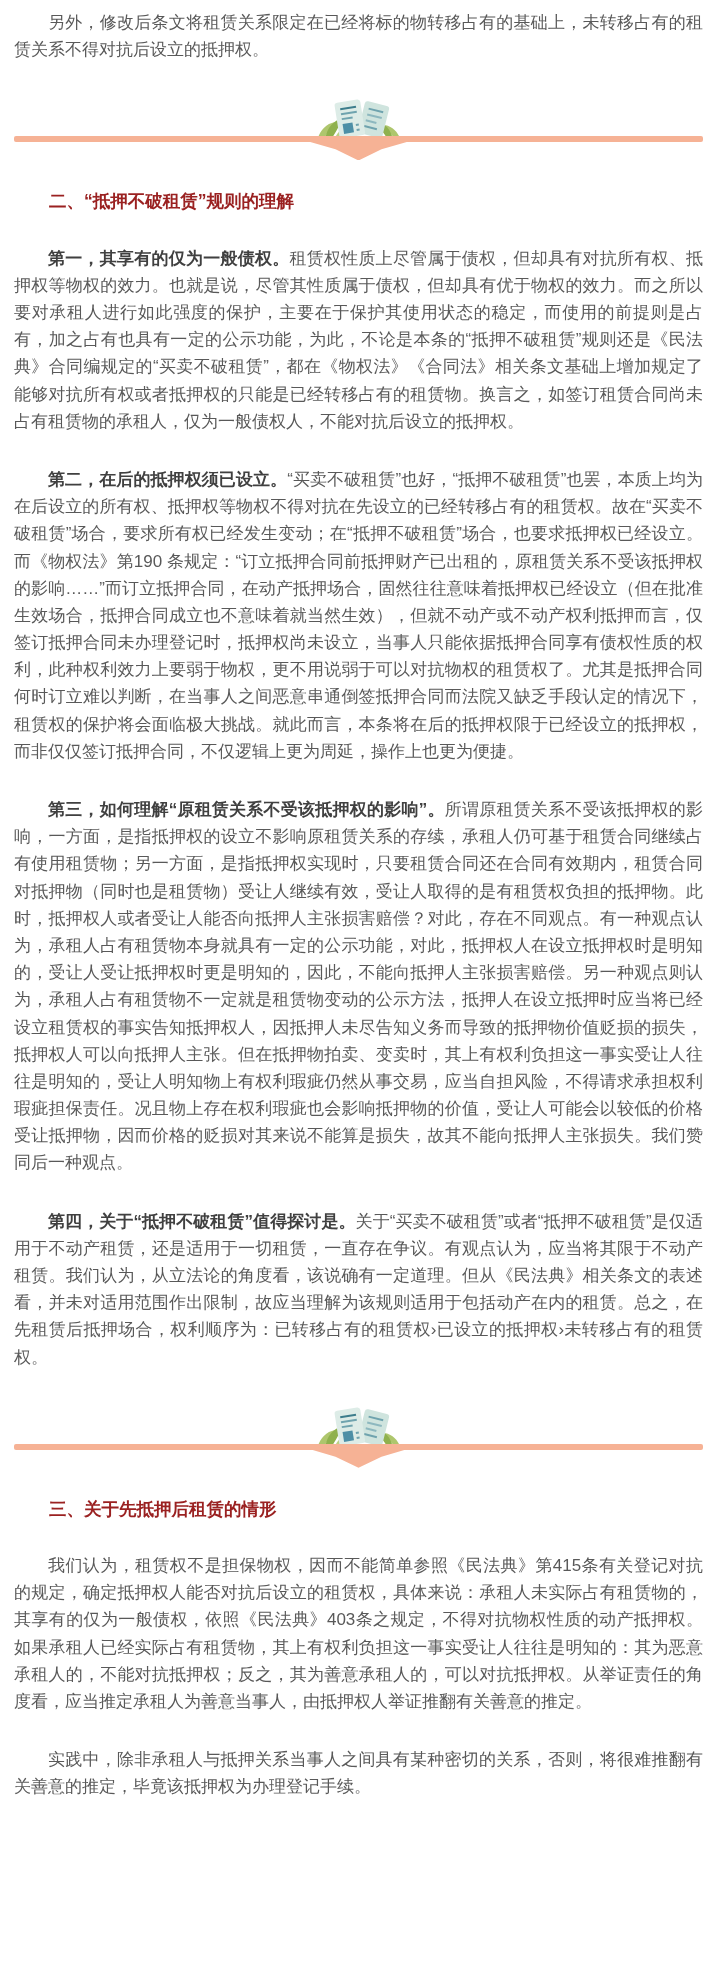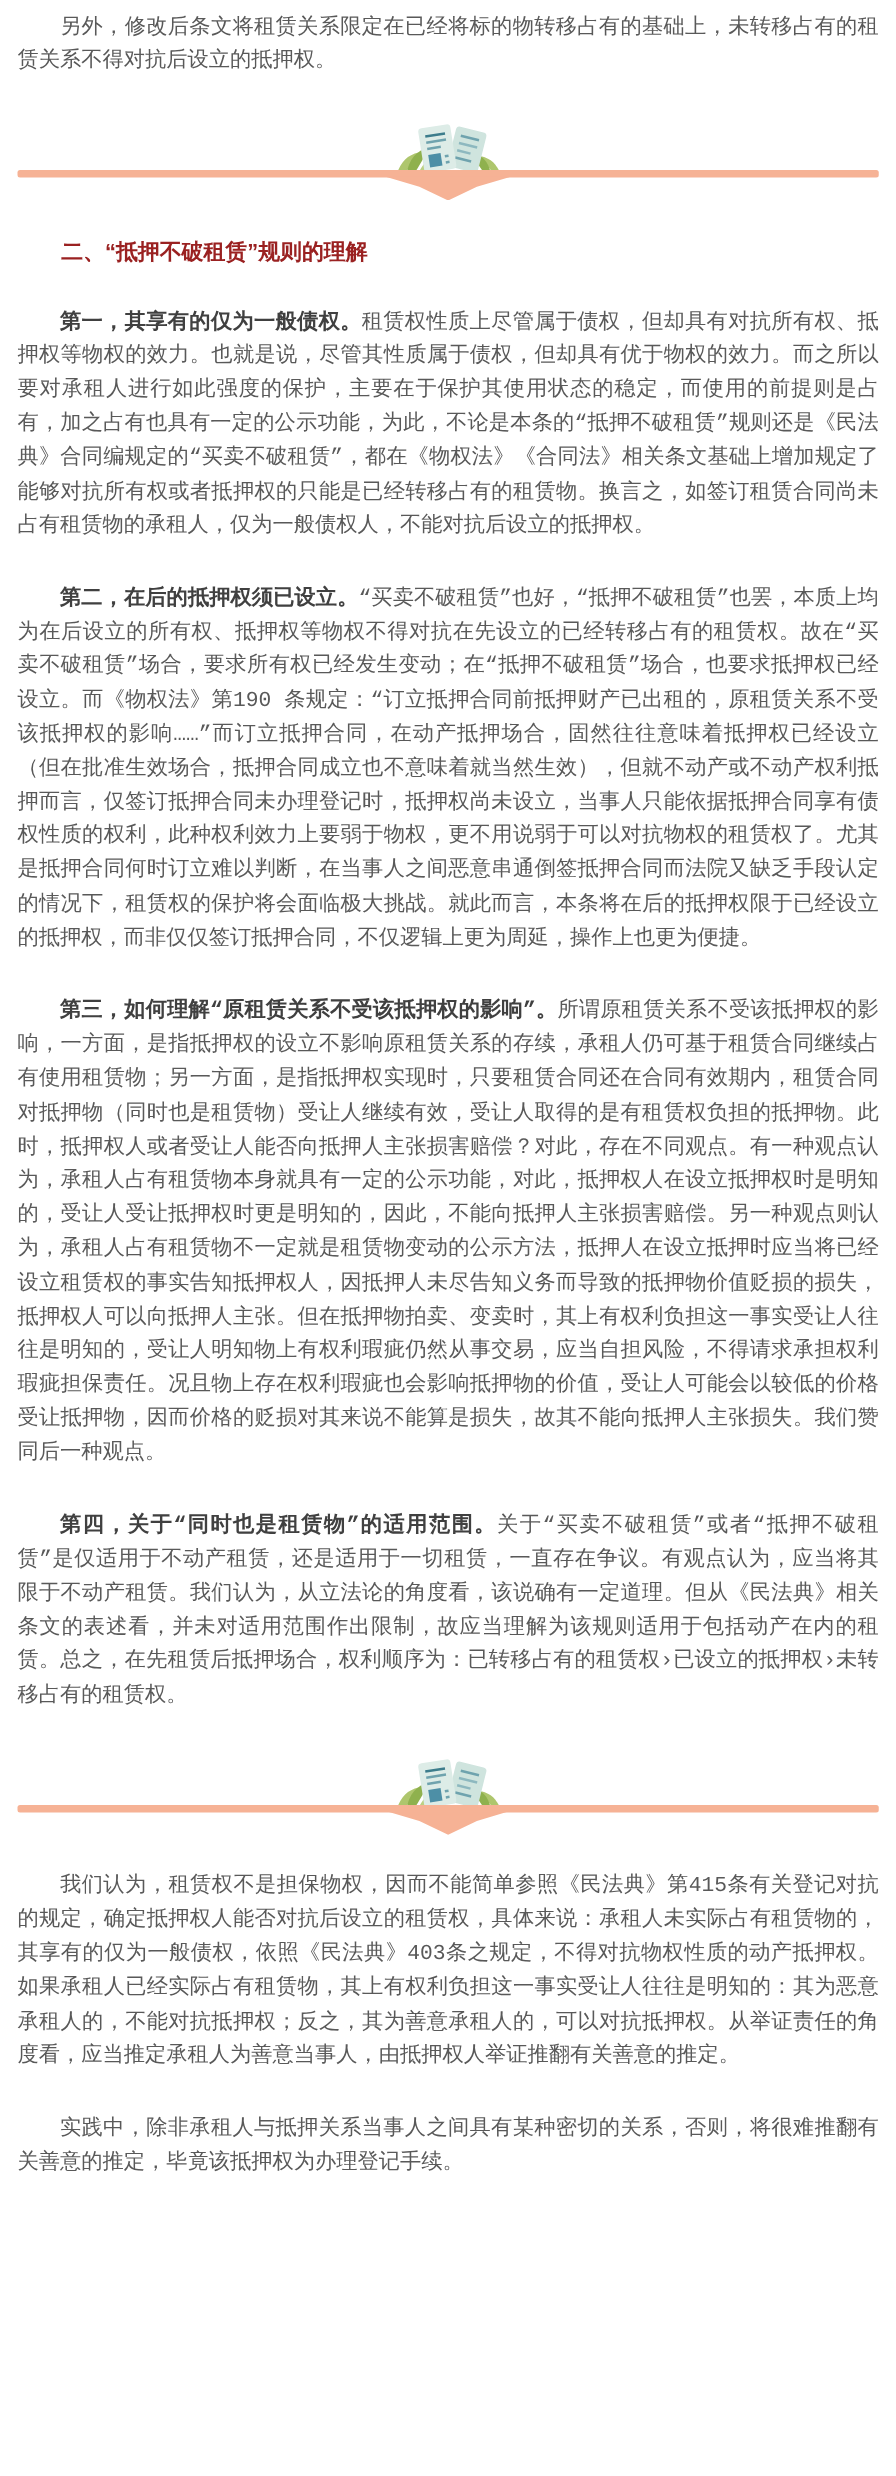--- a/index.html
+++ b/index.html
@@ -11,21 +11,20 @@
     color:#595959;
     background:#ffffff;
   }
   p.para {
     font-size:17px;
     line-height:1.6;
     text-align:justify;
     text-indent:2em;
     margin:0 0 31px 0;
     word-break:break-all;
-    font-family:Liberation Mono, monospace;
   }
   p.para:last-child { margin-bottom:0; }
   .lead-blue { color:#1778ad; font-weight:bold; }
   .bold-dark { color:#404040; font-weight:bold; }
   h2.sec-heading {
     font-size:17.5px;
     font-weight:bold;
     color:#9a2121;
     margin:0 0 30px 0;
     text-indent:2em;
@@ -99,21 +98,21 @@
 
   <h2 class="sec-heading">二、“抵押不破租赁”规则的理解</h2>
 
 
   <p class="para"><span class="bold-dark">第一，其享有的仅为一般债权。</span><span>租赁权性质上尽管属于债权，但却具有对抗所有权、抵押权等物权的效力。也就是说，尽管其性质属于债权，但却具有优于物权的效力。而之所以要对承租人进行如此强度的保护，主要在于保护其使用状态的稳定，而使用的前提则是占有，加之占有也具有一定的公示功能，为此，不论是本条的“抵押不破租赁”规则还是《民法典》合同编规定的“买卖不破租赁”，都在《物权法》《合同法》相关条文基础上增加规定了能够对抗所有权或者抵押权的只能是已经转移占有的租赁物。换言之，如签订租赁合同尚未占有租赁物的承租人，仅为一般债权人，不能对抗后设立的抵押权。</span></p>
 
   <p class="para"><span class="bold-dark">第二，在后的抵押权须已设立。</span><span>“买卖不破租赁”也好，“抵押不破租赁”也罢，本质上均为在后设立的所有权、抵押权等物权不得对抗在先设立的已经转移占有的租赁权。故在“买卖不破租赁”场合，要求所有权已经发生变动；在“抵押不破租赁”场合，也要求抵押权已经设立。而《物权法》第190 条规定：“订立抵押合同前抵押财产已出租的，原租赁关系不受该抵押权的影响……”而订立抵押合同，在动产抵押场合，固然往往意味着抵押权已经设立（但在批准生效场合，抵押合同成立也不意味着就当然生效），但就不动产或不动产权利抵押而言，仅签订抵押合同未办理登记时，抵押权尚未设立，当事人只能依据抵押合同享有债权性质的权利，此种权利效力上要弱于物权，更不用说弱于可以对抗物权的租赁权了。尤其是抵押合同何时订立难以判断，在当事人之间恶意串通倒签抵押合同而法院又缺乏手段认定的情况下，租赁权的保护将会面临极大挑战。就此而言，本条将在后的抵押权限于已经设立的抵押权，而非仅仅签订抵押合同，不仅逻辑上更为周延，操作上也更为便捷。</span></p>
 
   <p class="para"><span class="bold-dark">第三，如何理解“原租赁关系不受该抵押权的影响”。</span><span>所谓原租赁关系不受该抵押权的影响，一方面，是指抵押权的设立不影响原租赁关系的存续，承租人仍可基于租赁合同继续占有使用租赁物；另一方面，是指抵押权实现时，只要租赁合同还在合同有效期内，租赁合同对抵押物（同时也是租赁物）受让人继续有效，受让人取得的是有租赁权负担的抵押物。此时，抵押权人或者受让人能否向抵押人主张损害赔偿？对此，存在不同观点。有一种观点认为，承租人占有租赁物本身就具有一定的公示功能，对此，抵押权人在设立抵押权时是明知的，受让人受让抵押权时更是明知的，因此，不能向抵押人主张损害赔偿。另一种观点则认为，承租人占有租赁物不一定就是租赁物变动的公示方法，抵押人在设立抵押时应当将已经设立租赁权的事实告知抵押权人，因抵押人未尽告知义务而导致的抵押物价值贬损的损失，抵押权人可以向抵押人主张。但在抵押物拍卖、变卖时，其上有权利负担这一事实受让人往往是明知的，受让人明知物上有权利瑕疵仍然从事交易，应当自担风险，不得请求承担权利瑕疵担保责任。况且物上存在权利瑕疵也会影响抵押物的价值，受让人可能会以较低的价格受让抵押物，因而价格的贬损对其来说不能算是损失，故其不能向抵押人主张损失。我们赞同后一种观点。</span></p>
 
-  <p class="para"><span class="bold-dark">第四，关于“同时也是租赁物”的适用范围。</span><span>关于“买卖不破租赁”或者“抵押不破租赁”是仅适用于不动产租赁，还是适用于一切租赁，一直存在争议。有观点认为，应当将其限于不动产租赁。我们认为，从立法论的角度看，该说确有一定道理。但从《民法典》相关条文的表述看，并未对适用范围作出限制，故应当理解为该规则适用于包括动产在内的租赁。总之，在先租赁后抵押场合，权利顺序为：已转移占有的租赁权›已设立的抵押权›未转移占有的租赁权。</span></p>
+  <p class="para"><span class="bold-dark">第四，关于“抵押不破租赁”值得探讨是。</span><span>关于“买卖不破租赁”或者“抵押不破租赁”是仅适用于不动产租赁，还是适用于一切租赁，一直存在争议。有观点认为，应当将其限于不动产租赁。我们认为，从立法论的角度看，该说确有一定道理。但从《民法典》相关条文的表述看，并未对适用范围作出限制，故应当理解为该规则适用于包括动产在内的租赁。总之，在先租赁后抵押场合，权利顺序为：已转移占有的租赁权›已设立的抵押权›未转移占有的租赁权。</span></p>
 
   <div class="divider">
     <svg class="ornament" viewBox="0 0 100 44" aria-hidden="true">
       <path d="M8 42 C12 31 17 26 26 24 C21 32 16 39 14 42 Z" fill="#aec66d"></path>
       <path d="M16 42 C18 29 25 22 34 20 C29 31 24 38 22 42 Z" fill="#8fb14e"></path>
       <path d="M25 42 C29 33 33 29 40 28 C35 35 31 40 29 42 Z" fill="#bcd184"></path>
       <path d="M92 42 C88 33 84 29 76 27 C80 34 85 40 87 42 Z" fill="#aec66d"></path>
       <path d="M84 42 C82 31 76 25 67 23 C72 32 77 38 79 42 Z" fill="#8fb14e"></path>
       <g transform="rotate(14 64 22)">
         <rect x="52" y="5" width="25" height="33" rx="3" fill="#cfe4de"></rect>
@@ -129,17 +128,18 @@
         <line x1="33" y1="20" x2="44" y2="20" stroke="#6fa3ae" stroke-width="2"></line>
         <rect x="33" y="25" width="10" height="10" fill="#4d8fa6"></rect>
         <line x1="46" y1="28" x2="49" y2="28" stroke="#6fa3ae" stroke-width="2"></line>
         <line x1="46" y1="33" x2="49" y2="33" stroke="#6fa3ae" stroke-width="2"></line>
       </g>
     </svg>
     <div class="divider-line"></div>
     <div class="divider-arrow"></div>
   </div>
 
+  <h2 class="sec-heading">三、关于先抵押后租赁的情形</h2>
 
   <p class="para">我们认为，租赁权不是担保物权，因而不能简单参照《民法典》第415条有关登记对抗的规定，确定抵押权人能否对抗后设立的租赁权，具体来说：承租人未实际占有租赁物的，其享有的仅为一般债权，依照《民法典》403条之规定，不得对抗物权性质的动产抵押权。如果承租人已经实际占有租赁物，其上有权利负担这一事实受让人往往是明知的：其为恶意承租人的，不能对抗抵押权；反之，其为善意承租人的，可以对抗抵押权。从举证责任的角度看，应当推定承租人为善意当事人，由抵押权人举证推翻有关善意的推定。</p>
   <p class="para">实践中，除非承租人与抵押关系当事人之间具有某种密切的关系，否则，将很难推翻有关善意的推定，毕竟该抵押权为办理登记手续。</p>
 
 </div>
 
 </body></html>

